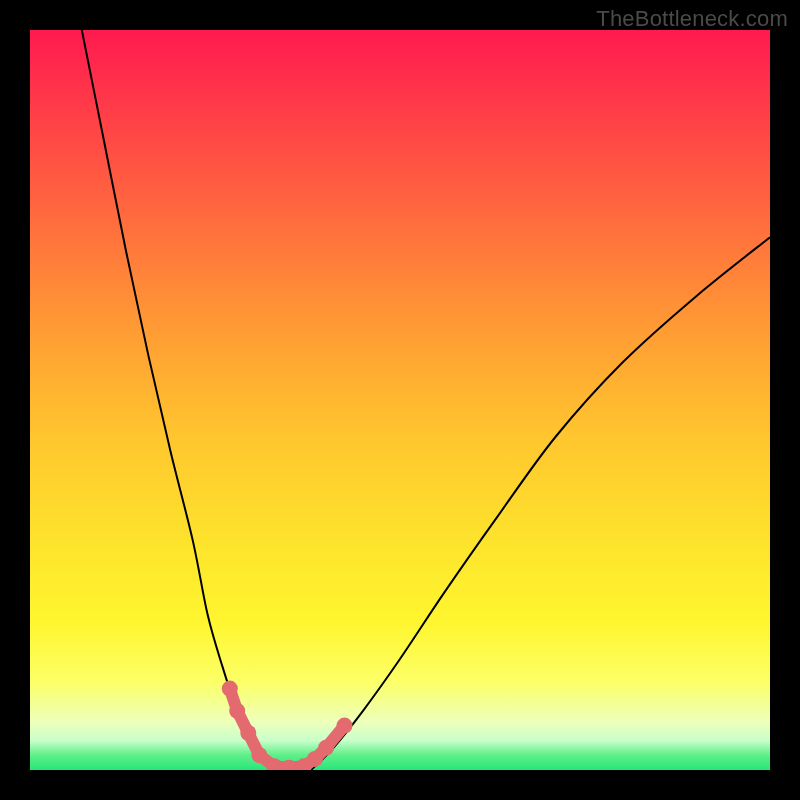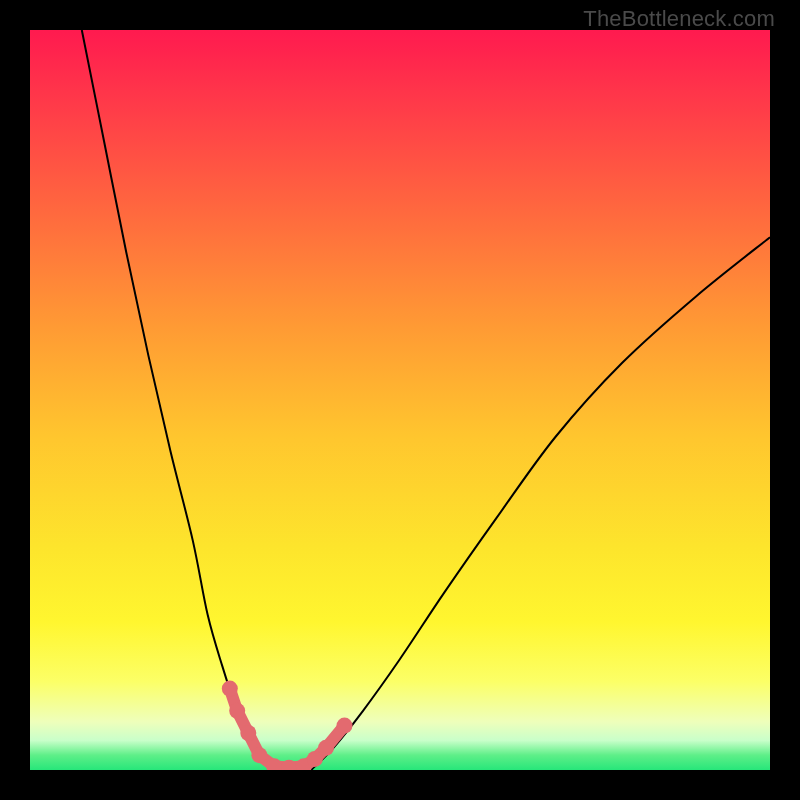--- a/index.html
+++ b/index.html
@@ -46,21 +46,21 @@
         #fcff66 88%,
         #eeffbb 93.5%,
         #c9ffca 96%,
         #5eef88 98%,
         #27e67a 100%
       );
   }
   .watermark {
     position: absolute;
     top: 6px;
-    right: 25px;
+    right: 12px;
     color: #4a4a4a;
     font-size: 22px;
     letter-spacing: 0.2px;
     user-select: none;
   }
   svg.curves {
     position: absolute;
     left: 0;
     top: 0;
     width: 740px;

